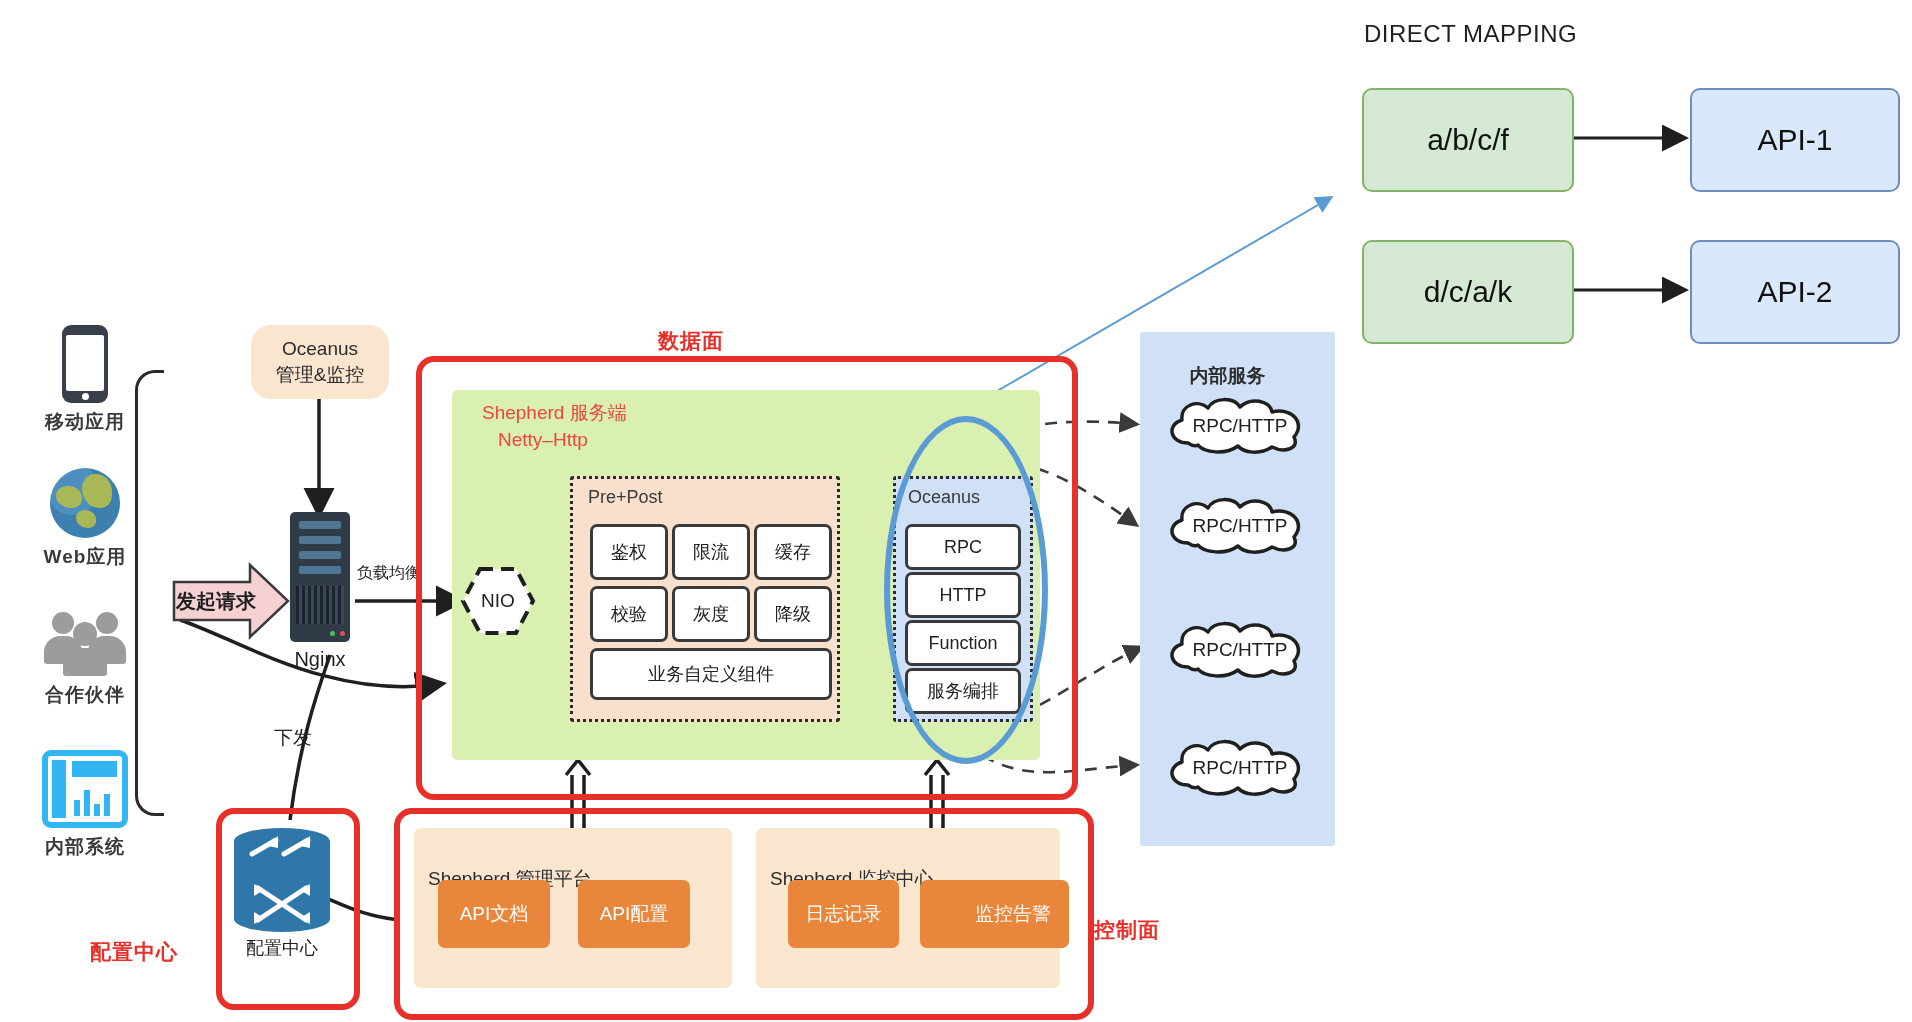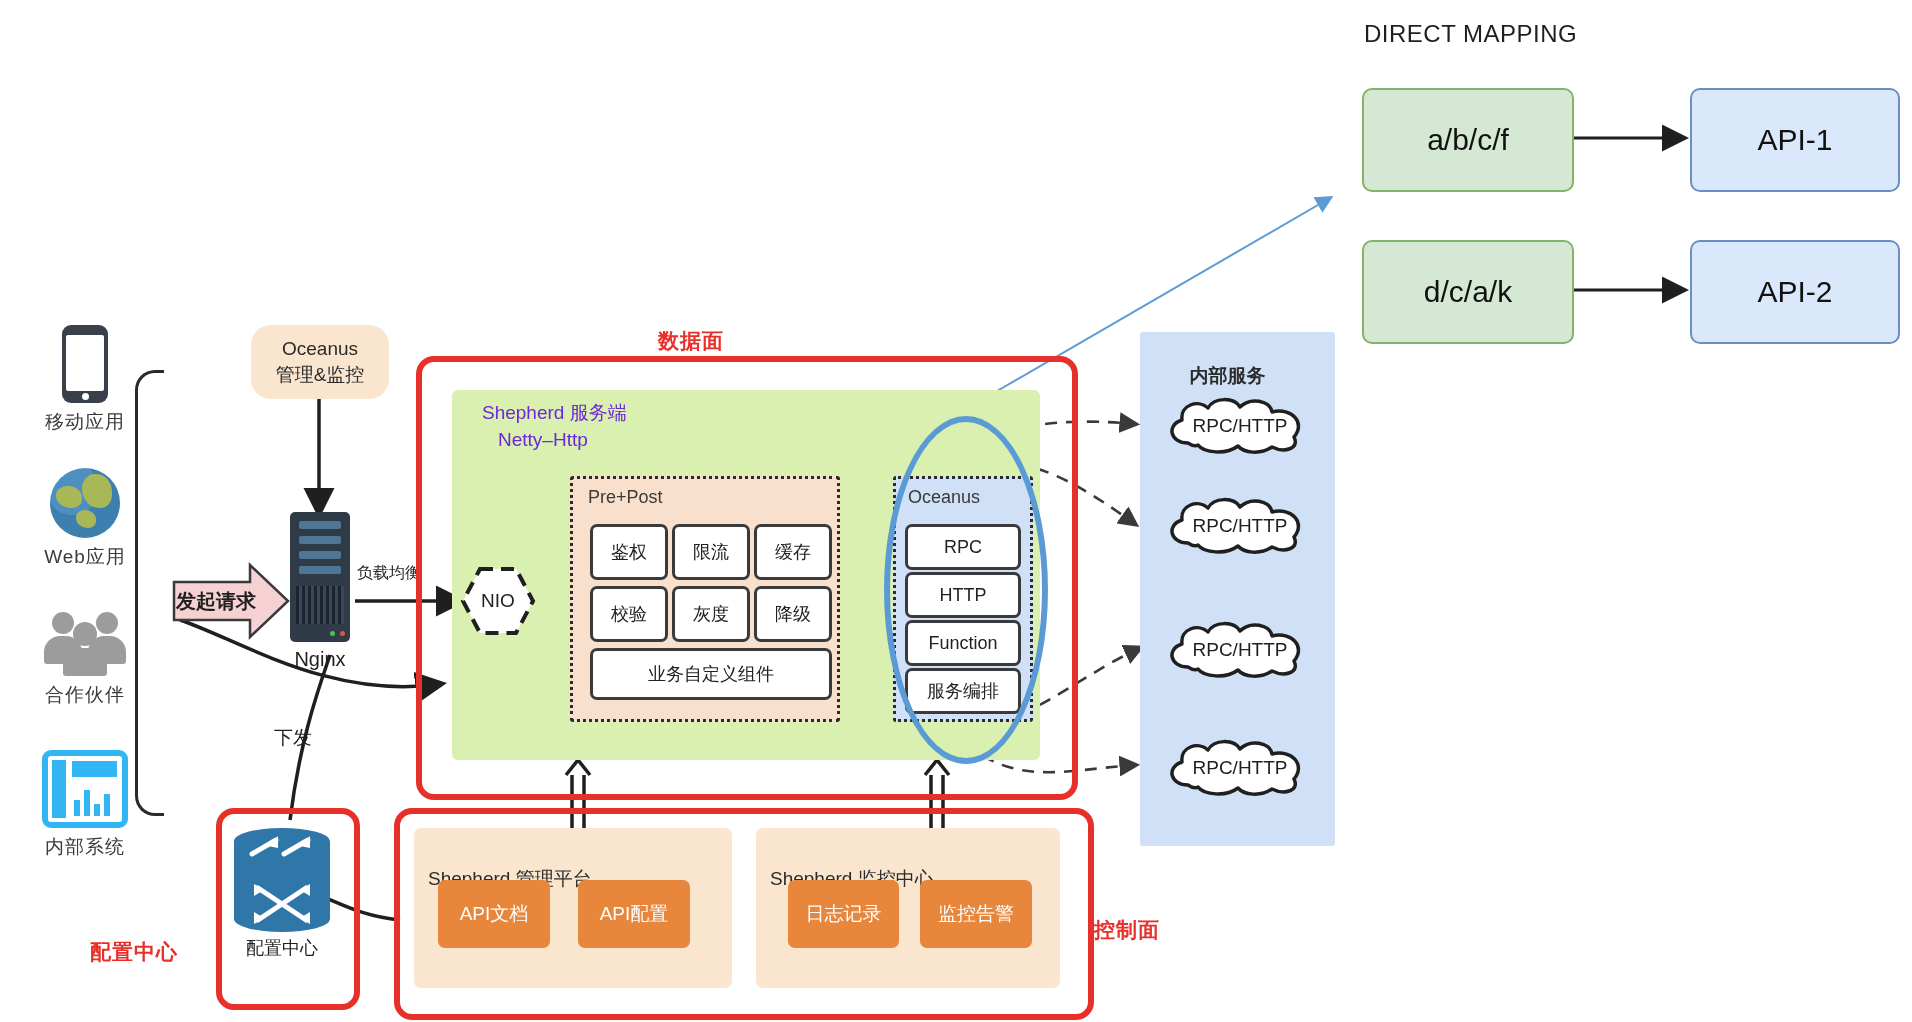--- a/index.html
+++ b/index.html
@@ -3,21 +3,21 @@
 <meta charset="utf-8">
 <style>
   html,body{margin:0;padding:0;background:#ffffff;}
   body{width:1912px;height:1022px;position:relative;overflow:hidden;
        font-family:"Liberation Sans","DejaVu Sans",sans-serif;color:#1f1f1f;}
   .abs{position:absolute;}
   .ctr{display:flex;align-items:center;justify-content:center;text-align:center;}
 
   
   .client{width:130px;text-align:center;}
-  .client-label{font-size:19px;font-weight:normal;color:#3a3a3a;margin-top:6px;letter-spacing:1px;}
+  .client-label{font-size:19px;font-weight:bold;color:#3a3a3a;margin-top:6px;letter-spacing:1px;}
 
   
   .phone{width:46px;height:78px;border-radius:9px;background:#39404b;margin:0 auto;position:relative;}
   .phone:before{content:"";position:absolute;left:4px;top:10px;right:4px;bottom:12px;background:#fff;border-radius:2px;}
   .phone:after{content:"";position:absolute;left:50%;bottom:3px;width:7px;height:7px;margin-left:-3.5px;background:#fff;border-radius:50%;}
 
   
   .globe{width:70px;height:70px;border-radius:50%;margin:0 auto;
          background:radial-gradient(circle at 32% 30%,#4d90c0 0 38%,#3d7fae 38% 100%);position:relative;overflow:hidden;}
   .g1{position:absolute;background:#a8b857;border-radius:45% 55% 40% 60%;}
@@ -46,21 +46,21 @@
   .nginx-vent{position:absolute;left:6px;right:6px;height:38px;
       background:repeating-linear-gradient(90deg,#1b242e 0 3px,#3b4854 3px 6px);}
   .nginx-led{position:absolute;width:5px;height:5px;border-radius:50%;}
 
   
   .redbox{border:6px solid #e8302a;border-radius:18px;}
   .redlabel{color:#e8302a;font-weight:bold;font-size:21px;letter-spacing:1px;}
 
   
   .greenpanel{background:#d9f0b0;border-radius:6px;}
-  .panel-title{font-size:19px;color:#6d28d9;line-height:1.4;}
+  .panel-title{font-size:19px;color:#ef4444;line-height:1.4;}
 
   
   .dotbox{border:3px dotted #2b2b2b;border-radius:3px;}
   .prepost{background:#f8e0cc;}
   .routing{background:#cfe0f7;}
   .sub-title{font-size:18px;color:#3a3a3a;}
 
   
   .chip{background:#fff;border:3px solid #3a3a3a;border-radius:7px;font-size:18px;color:#222;}
 
@@ -303,21 +303,21 @@
 <div class="abs redbox" style="left:394px;top:808px;width:688px;height:200px;"></div>
 
 <div class="abs cpcard" style="left:414px;top:828px;width:318px;height:160px;"></div>
 <div class="abs cpcard-title" style="left:428px;top:842px;">Shepherd 管理平台</div>
 <div class="abs obtn ctr" style="left:438px;top:880px;width:112px;height:68px;">API文档</div>
 <div class="abs obtn ctr" style="left:578px;top:880px;width:112px;height:68px;">API配置</div>
 
 <div class="abs cpcard" style="left:756px;top:828px;width:304px;height:160px;"></div>
 <div class="abs cpcard-title" style="left:770px;top:842px;">Shepherd 监控中心</div>
 <div class="abs obtn ctr" style="left:788px;top:880px;width:111px;height:68px;">日志记录</div>
-<div class="abs obtn ctr" style="left:920px;top:880px;width:112px;height:68px;">监控告警</div>
+<div class="abs obtn ctr" style="left:920px;top:880px;width:112px;height:68px;padding-left:37px;">监控告警</div>
 
 <div class="abs dm-title" style="left:1364px;top:20px;">DIRECT MAPPING</div>
 
 <div class="abs gbox ctr" style="left:1362px;top:88px;width:208px;height:100px;">a/b/c/f</div>
 <div class="abs bbox ctr" style="left:1690px;top:88px;width:206px;height:100px;">API-1</div>
 
 <div class="abs gbox ctr" style="left:1362px;top:240px;width:208px;height:100px;">d/c/a/k</div>
 <div class="abs bbox ctr" style="left:1690px;top:240px;width:206px;height:100px;">API-2</div>
 
 </body></html>

